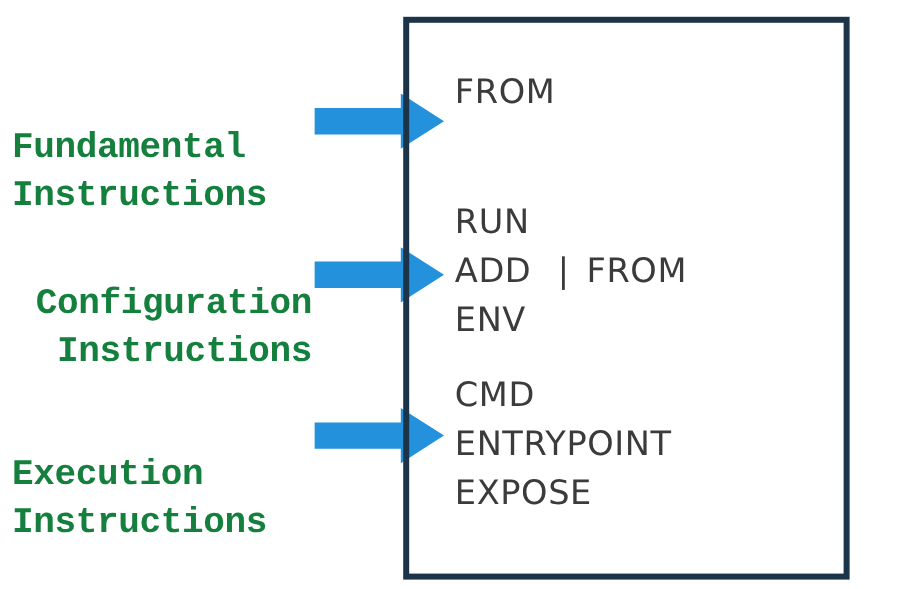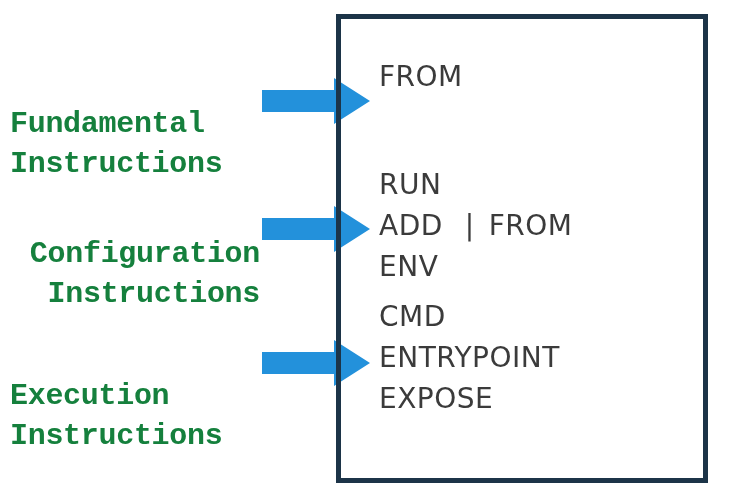--- a/index.html
+++ b/index.html
@@ -63,21 +63,21 @@
     left: 379px;
     font-family: "DejaVu Sans", sans-serif;
     font-size: 28px;
     line-height: 41px;
     color: #3b3b3b;
     letter-spacing: 0.5px;
     white-space: nowrap;
   }
   #group-fundamental   { top: 56px;  }
   #group-configuration { top: 164px; }
-  #group-execution     { top: 296px; }
+  #group-execution     { top: 308px; }
 
   .instruction-line { display: block; height: 41px; }
   .instr-sep {
     display: inline-block;
     padding: 0 14px 0 22px;
     color: #3b3b3b;
   }
 </style>
 </head>
 <body>

